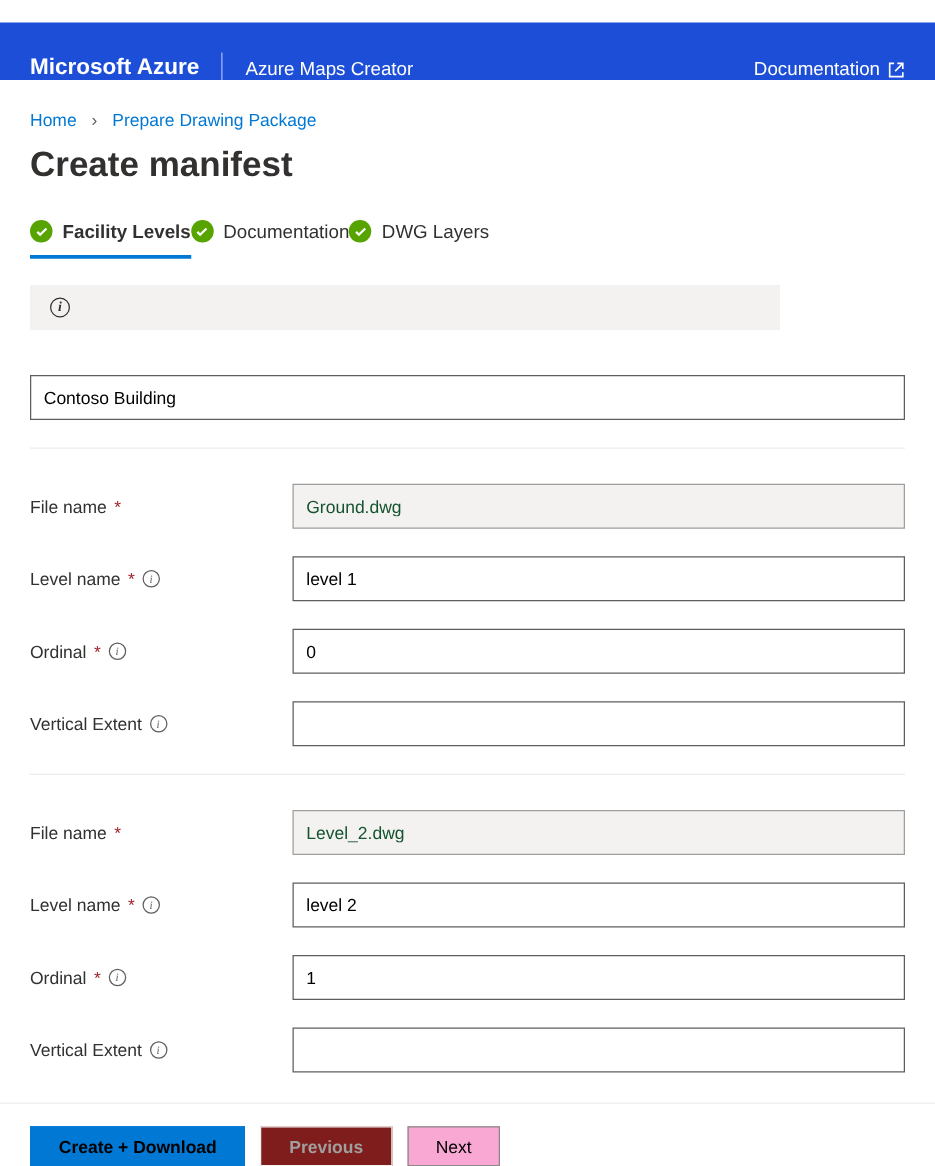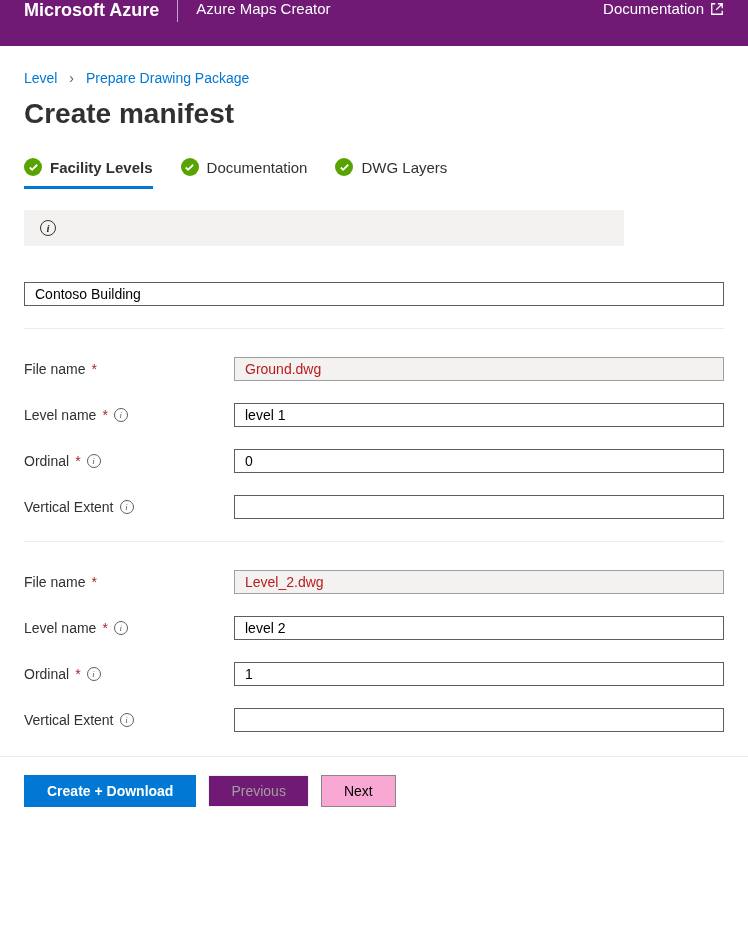--- a/index.html
+++ b/index.html
@@ -4,38 +4,39 @@
 <style>
   * { box-sizing: border-box; margin: 0; padding: 0; }
   body {
     font-family: "Segoe UI", -apple-system, sans-serif;
     font-size: 14px;
     color: #323130;
     background: #fff;
     width: 748px;
   }
   .topbar {
-    background: #701a75;
+    background: #1d4ed8;
     color: #fff;
     height: 46px;
     display: flex;
-    align-items: flex-start;
+    align-items: flex-end;
     padding: 0 24px;
+    margin-top: 18px;
   }
   .brand { font-size: 18px; font-weight: 600; }
   .vdivider { width: 1px; height: 22px; background: rgba(255,255,255,0.6); margin: 0 18px; }
   .app-name { font-size: 15px; font-weight: 400; flex: 1; }
   .doc-link { color: #fff; font-size: 15px; text-decoration: none; display: flex; align-items: center; gap: 6px; cursor: pointer; }
   .doc-link svg { width: 14px; height: 14px; }
   .content { padding: 24px 24px 0 24px; }
   .breadcrumb { font-size: 14px; margin-bottom: 12px; }
   .breadcrumb a { color: #0078d4; text-decoration: none; cursor: pointer; }
   .breadcrumb .sep { color: #605e5c; margin: 0 8px; }
   h1.page-title { font-size: 28px; font-weight: 600; margin-bottom: 28px; }
-  .tabs { display: flex; gap: 28px; border-bottom: 0; margin-bottom: 24px; align-items: center; }
+  .tabs { display: flex; border-bottom: 0; margin-bottom: 24px; align-items: center; }
   .tab { display: flex; align-items: center; gap: 8px; padding-bottom: 10px; cursor: pointer; font-size: 15px; }
   .tab.active { border-bottom: 3px solid #0078d4; font-weight: 600; margin-bottom: -3px;}
   .step-check { width: 18px; height: 18px; border-radius: 50%; background: #57a300; display: inline-flex; align-items: center; justify-content: center; flex-shrink: 0;}
   .step-check svg { width: 11px; height: 11px; }
   .info-banner {
     background: #f3f2f1;
     padding: 10px 16px;
     display: flex;
     align-items: center;
     gap: 12px;
@@ -44,67 +45,67 @@
     margin-bottom: 36px;
     width: 600px;
   }
   .info-icon-c { width: 16px; height: 16px; border: 1px solid #323130; border-radius: 50%; display: inline-flex; align-items: center; justify-content: center; font-size: 11px; font-style: italic; font-family: Georgia, serif; font-weight:600; line-height:1; flex-shrink:0;}
   .form-row { display: flex; align-items: center; margin-bottom: 22px; }
   .form-label { width: 210px; font-size: 14px; display: flex; align-items: center; gap: 6px; }
   .req { color: #a4262c; }
   .hint-icon { width: 14px; height: 14px; border: 1px solid #605e5c; border-radius: 50%; display: inline-flex; align-items: center; justify-content: center; font-size: 9px; font-style: italic; font-family: Georgia, serif; color: #605e5c; cursor: pointer; line-height:1;}
   .form-input {
     flex: 1;
-    height: 24px;
+    height: 36px;
     border: 1px solid #605e5c;
     padding: 0 10px;
     font-size: 14px;
     font-family: inherit;
     outline: none;
   }
-  .form-input[readonly] { background: #f3f2f1; color: #b91c1c; border-color: #a19f9d; }
+  .form-input[readonly] { background: #f3f2f1; color: #14532d; border-color: #a19f9d; }
   .section-div { border: none; border-top: 1px solid #edebe9; margin: 14px 0 28px 0; }
   .footer-bar {
     border-top: 1px solid #edebe9;
     padding: 18px 24px;
     display: flex;
     gap: 12px;
     margin-top: 24px;
   }
   .btn {
     height: 32px;
     padding: 0 22px;
     font-size: 14px;
     font-family: inherit;
     border: 1px solid #8a8886;
     background: #f9a8d4;
     cursor: pointer;
   }
-  .btn-primary { background: #0078d4; color: #ffffff; border-color: #0078d4; font-weight: 600; }
-  .btn-disabled { background: #701a75; color: #a19f9d; border-color: #f3f2f1; cursor: default; font-weight:400;}
+  .btn-primary { background: #0078d4; color: #000000; border-color: #0078d4; font-weight: 600; }
+  .btn-disabled { background: #7f1d1d; color: #a19f9d; border-color: #f3f2f1; cursor: default; font-weight:700;}
 </style>
 </head>
 <body>
 
 <div class="topbar">
   <span class="brand">Microsoft Azure</span>
   <span class="vdivider"></span>
   <span class="app-name">Azure Maps Creator</span>
   <a class="doc-link">
     <span>Documentation</span>
     <svg viewBox="0 0 16 16" fill="none" stroke="white" stroke-width="1.5">
         <path d="M6 2H2v12h12v-4M9 2h5v5M14 2L7 9"></path>
       </svg>
   </a>
 </div>
 
 <div class="content">
 
   <div class="breadcrumb">
-    <a>Level</a>
+    <a>Home</a>
     <span class="sep">›</span>
     <a>Prepare Drawing Package</a>
   </div>
 
   <h1 class="page-title">Create manifest</h1>
 
   <div class="tabs">
     <div class="tab active">
       <span class="step-check">
           <svg viewBox="0 0 12 12" fill="none" stroke="white" stroke-width="2">

